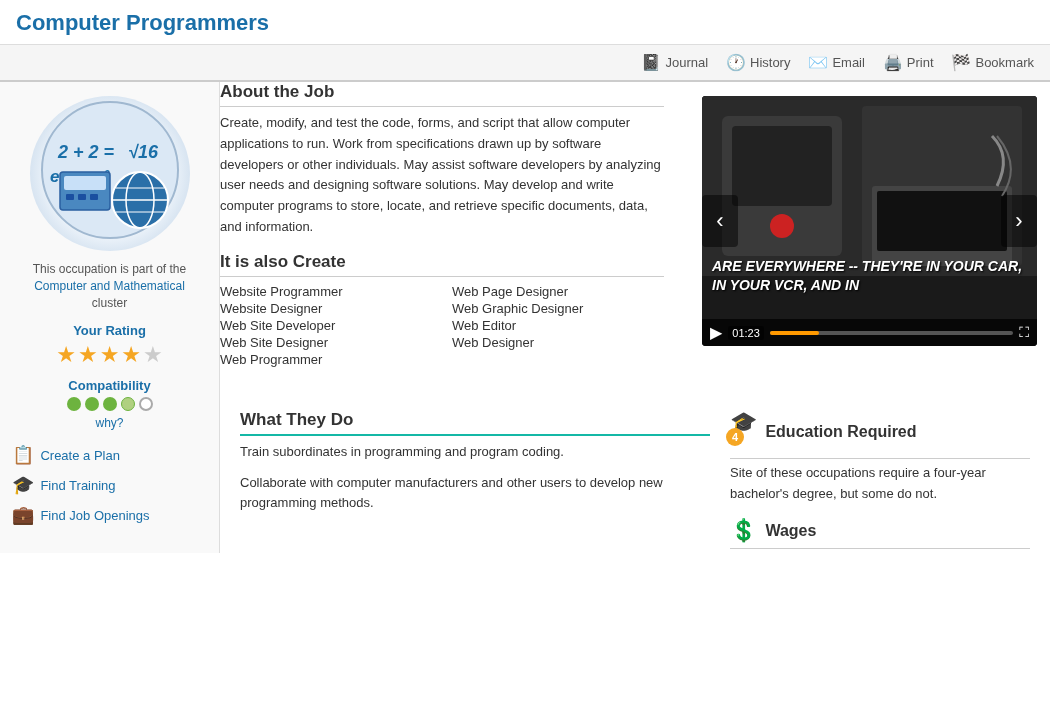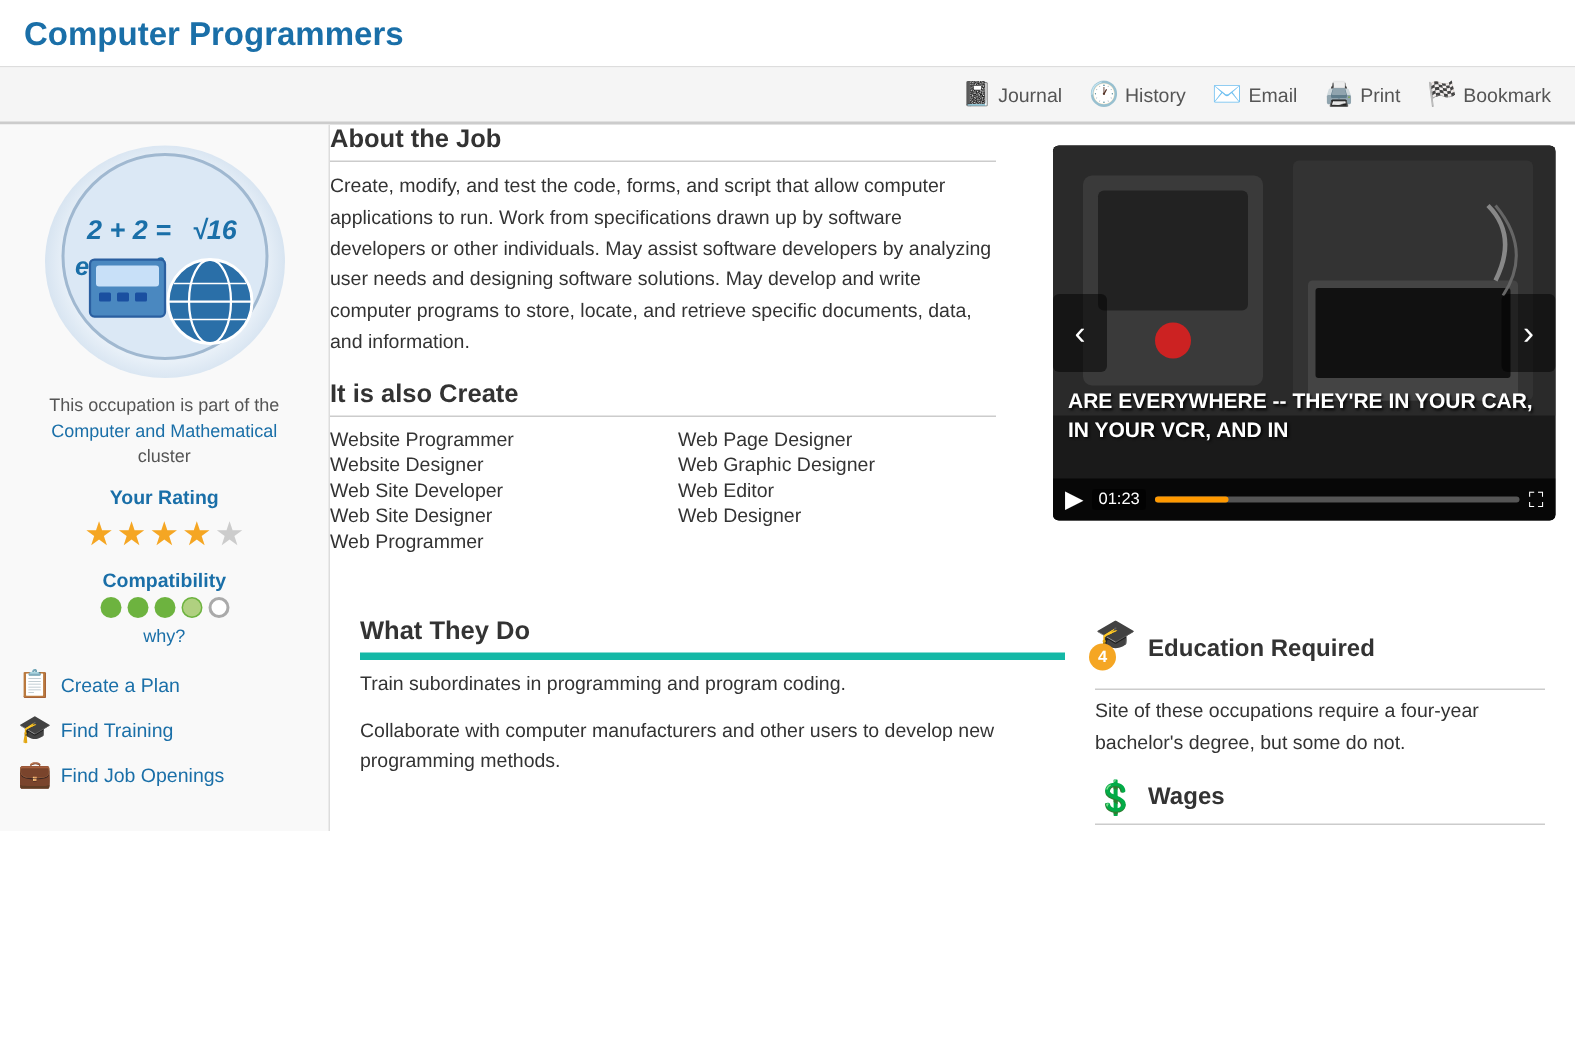--- a/index.html
+++ b/index.html
@@ -46,37 +46,37 @@
     .section-title { font-size: 17px; font-weight: bold; color: #333; margin-bottom: 6px; padding-bottom: 4px; border-bottom: 1px solid #ccc; }
     .section-body { font-size: 13px; line-height: 1.6; color: #333; margin-bottom: 14px; }
 
     
     #also-called-grid { display: grid; grid-template-columns: 1fr 1fr; gap: 2px 20px; margin-bottom: 32px; }
     .alias-item { font-size: 13px; color: #333; padding: 1px 0; }
 
     
     #video-panel { width: 360px; min-width: 360px; padding: 14px 12px; }
     #video-container { position: relative; background: #000; border-radius: 4px; overflow: hidden; width: 335px; height: 250px; }
-    #video-placeholder { width: 100%; height: 100%; background: linear-gradient(135deg, #2a2a2a 0%, #555 50%, #333 100%); display: flex; align-items: flex-start; justify-content: center; position: relative; }
+    #video-placeholder { width: 100%; height: 100%; background: linear-gradient(135deg, #2a2a2a 0%, #555 50%, #333 100%); display: flex; align-items: flex-start; justify-content: center; position: relative; font-style: italic; }
     .video-overlay-text { position: absolute; bottom: 50px; left: 10px; right: 10px; color: #fff; font-size: 14px; font-weight: bold; line-height: 1.4; text-shadow: 1px 1px 2px #000; }
     .video-controls { position: absolute; bottom: 0; left: 0; right: 0; background: rgba(0,0,0,0.7); padding: 4px 8px; display: flex; align-items: center; gap: 6px; }
     .play-btn { color: #fff; font-size: 16px; cursor: pointer; }
     .time-badge { background: rgba(0,0,0,0.6); color: #fff; font-size: 11px; padding: 1px 4px; border-radius: 2px; }
     .progress-bar { flex: 1; height: 4px; background: #555; border-radius: 2px; }
     .progress-fill { width: 20%; height: 100%; background: #f90; border-radius: 2px; }
     .fullscreen-btn { color: #fff; font-size: 14px; cursor: pointer; }
     .nav-arrow { position: absolute; top: 50%; transform: translateY(-50%); background: rgba(0,0,0,0.5); color: #fff; border: none; font-size: 22px; width: 36px; height: 52px; cursor: pointer; display: flex; align-items: center; justify-content: center; border-radius: 4px; }
     .nav-arrow-left { left: 0; }
     .nav-arrow-right { right: 0; }
 
     
     #bottom-section { display: flex; gap: 20px; padding: 10px 20px 0; }
     #what-they-do { flex: 1; }
     #education-wages { width: 300px; }
-    .what-do-title { font-size: 17px; font-weight: bold; color: #333; margin-bottom: 6px; padding-bottom: 4px; border-bottom: 5px solid #14b8a6; }
+    .what-do-title { font-size: 17px; font-weight: bold; color: #333; margin-bottom: 6px; padding-bottom: 4px; border-bottom: 2px solid #14b8a6; }
     .what-do-body p { font-size: 13px; line-height: 1.6; margin-bottom: 10px; }
 
     .edu-section { margin-bottom: 14px; }
     .edu-header { display: flex; align-items: center; gap: 8px; margin-bottom: 4px; border-bottom: 1px solid #ccc; padding-bottom: 4px; }
     .edu-title { font-size: 16px; font-weight: bold; color: #333; }
     .edu-icon { font-size: 22px; }
     .badge-4 { background: #f5a623; color: #fff; border-radius: 50%; width: 18px; height: 18px; font-size: 11px; font-weight: bold; display: flex; align-items: center; justify-content: center; position: relative; top: -8px; left: -4px; }
     .edu-body { font-size: 13px; line-height: 1.6; color: #333; }
 
     .wages-section { }

